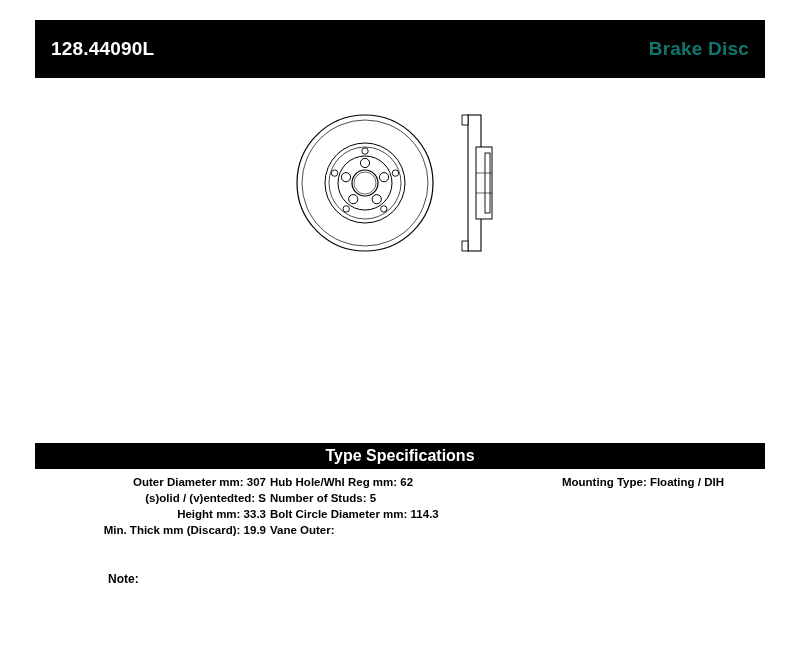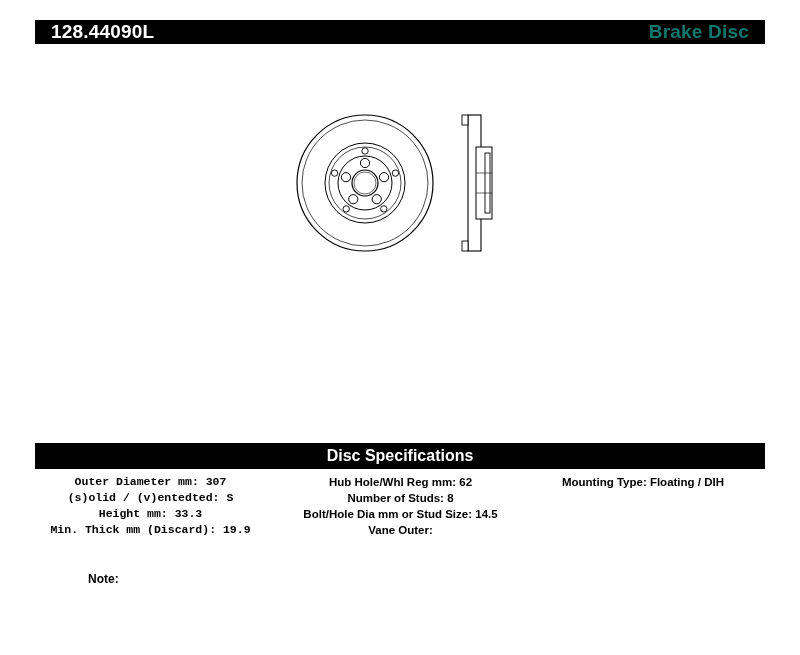--- a/index.html
+++ b/index.html
@@ -15,21 +15,21 @@
     position: relative;
     overflow: hidden;
   }
 
   
   .header {
     position: absolute;
     left: 35px;
     top: 20px;
     width: 730px;
-    height: 24px;
+    height: 58px;
     background: #000000;
     display: flex;
     align-items: center;
     justify-content: space-between;
     box-sizing: border-box;
     padding: 0 16px;
   }
   .header-part {
     color: #ffffff;
     font-size: 19px;
@@ -76,42 +76,41 @@
     width: 730px;
     display: flex;
     font-size: 11.5px;
     font-weight: bold;
   }
   .col {
     box-sizing: border-box;
   }
   .col-left {
     width: 235px;
-    text-align: center;
+    text-align: right;
     padding-right: 4px;
-    font-family: Liberation Mono, monospace;
   }
   .col-mid {
     width: 265px;
-    text-align: center;
+    text-align: left;
     padding-right: 4px;
   }
   .col-right {
     width: 230px;
     text-align: center;
     padding-right: 14px;
   }
   .spec-row {
     line-height: 16px;
     white-space: nowrap;
   }
 
   .note {
     position: absolute;
-    left: 88px;
+    left: 108px;
     top: 572px;
     font-size: 12px;
     font-weight: bold;
   }
 </style>
 </head>
 <body>
 
 <div class="header">
   <span class="header-part">128.44090L</span>
@@ -153,33 +152,33 @@
 
     <rect x="196" y="52" width="16" height="72" stroke="#000" stroke-width="1" fill="#fff"></rect>
 
     <rect x="205" y="58" width="5" height="60" stroke="#000" stroke-width="0.9" fill="#fff"></rect>
 
     <line x1="196" y1="78" x2="212" y2="78" stroke="#000" stroke-width="0.6"></line>
     <line x1="196" y1="98" x2="212" y2="98" stroke="#000" stroke-width="0.6"></line>
   </svg>
 </div>
 
-<div class="spec-bar">Disc Specifications</div>
+<div class="spec-bar">Type Specifications</div>
 
 <div class="spec-columns">
   <div class="col col-left">
     <div class="spec-row">Outer Diameter mm: 307</div>
     <div class="spec-row">(s)olid / (v)entedted: S</div>
     <div class="spec-row">Height mm: 33.3</div>
     <div class="spec-row">Min. Thick mm (Discard): 19.9</div>
   </div>
   <div class="col col-mid">
     <div class="spec-row">Hub Hole/Whl Reg mm: 62</div>
-    <div class="spec-row">Number of Studs: 8</div>
-    <div class="spec-row">Bolt/Hole Dia mm or Stud Size: 14.5</div>
+    <div class="spec-row">Number of Studs: 5</div>
+    <div class="spec-row">Bolt Circle Diameter mm: 114.3</div>
     <div class="spec-row">Vane Outer:</div>
   </div>
   <div class="col col-right">
     <div class="spec-row">Mounting Type: Floating / DIH</div>
   </div>
 </div>
 
 <div class="note">Note:</div>
 
 </body></html>

